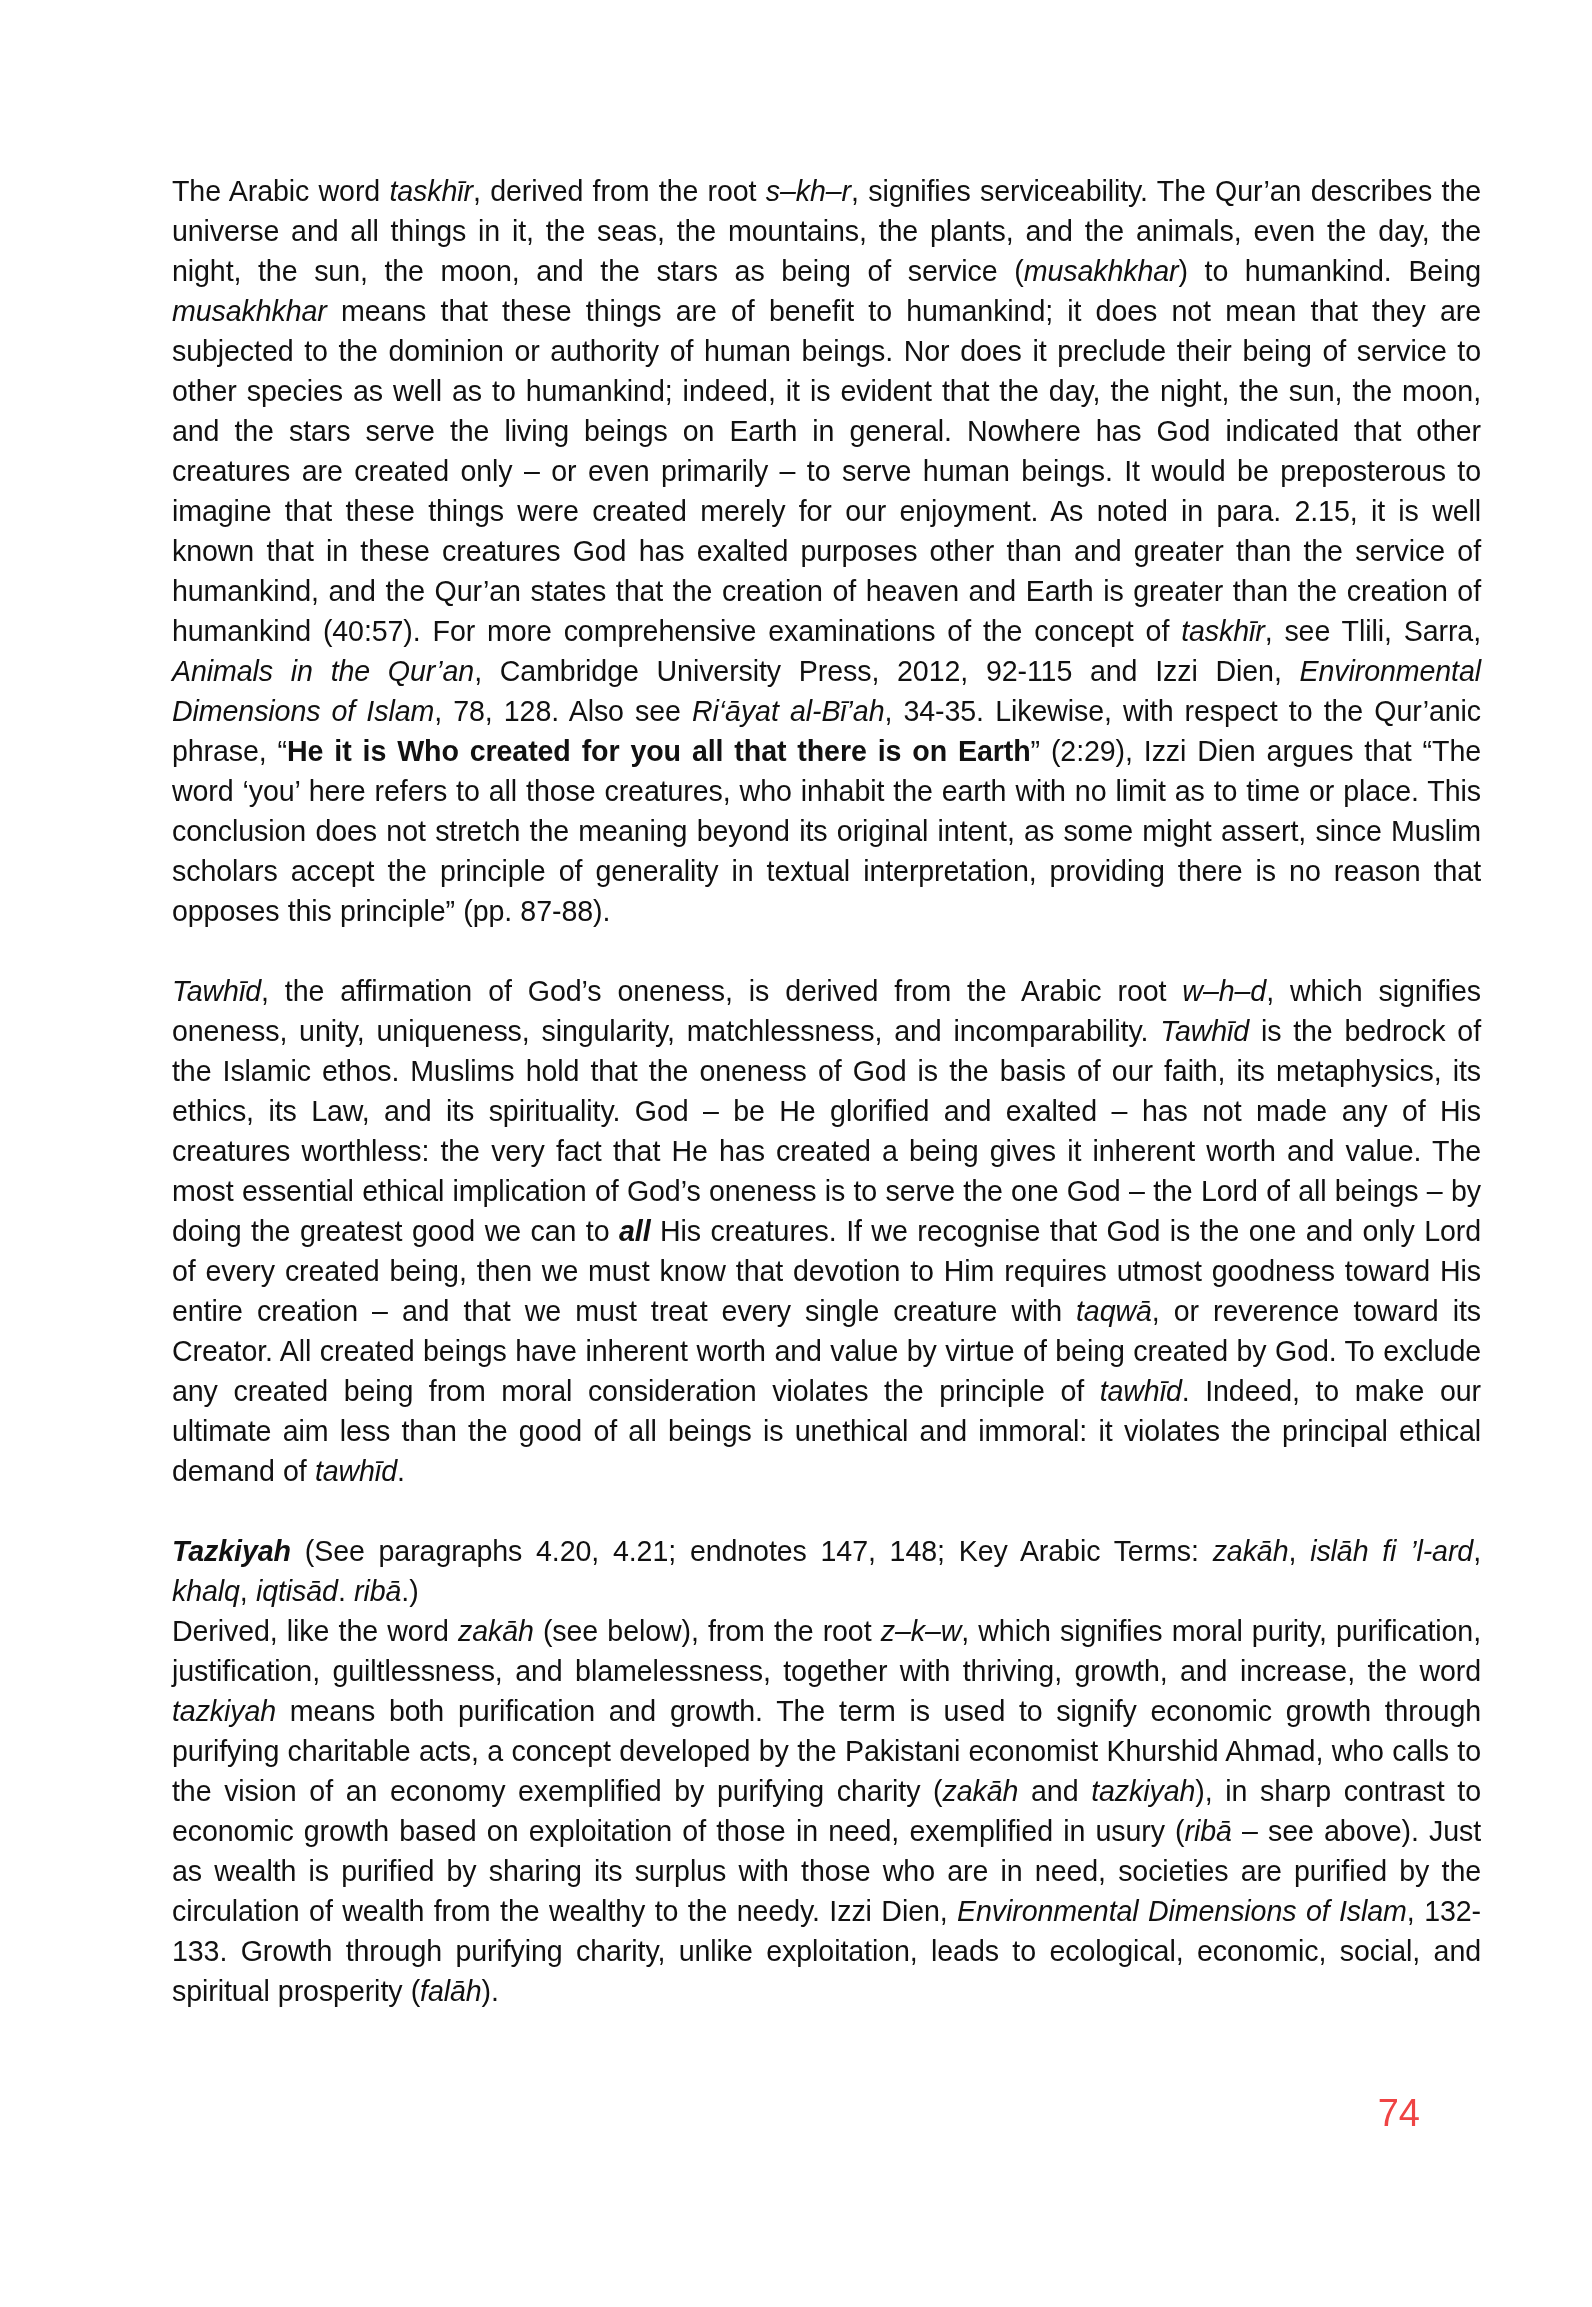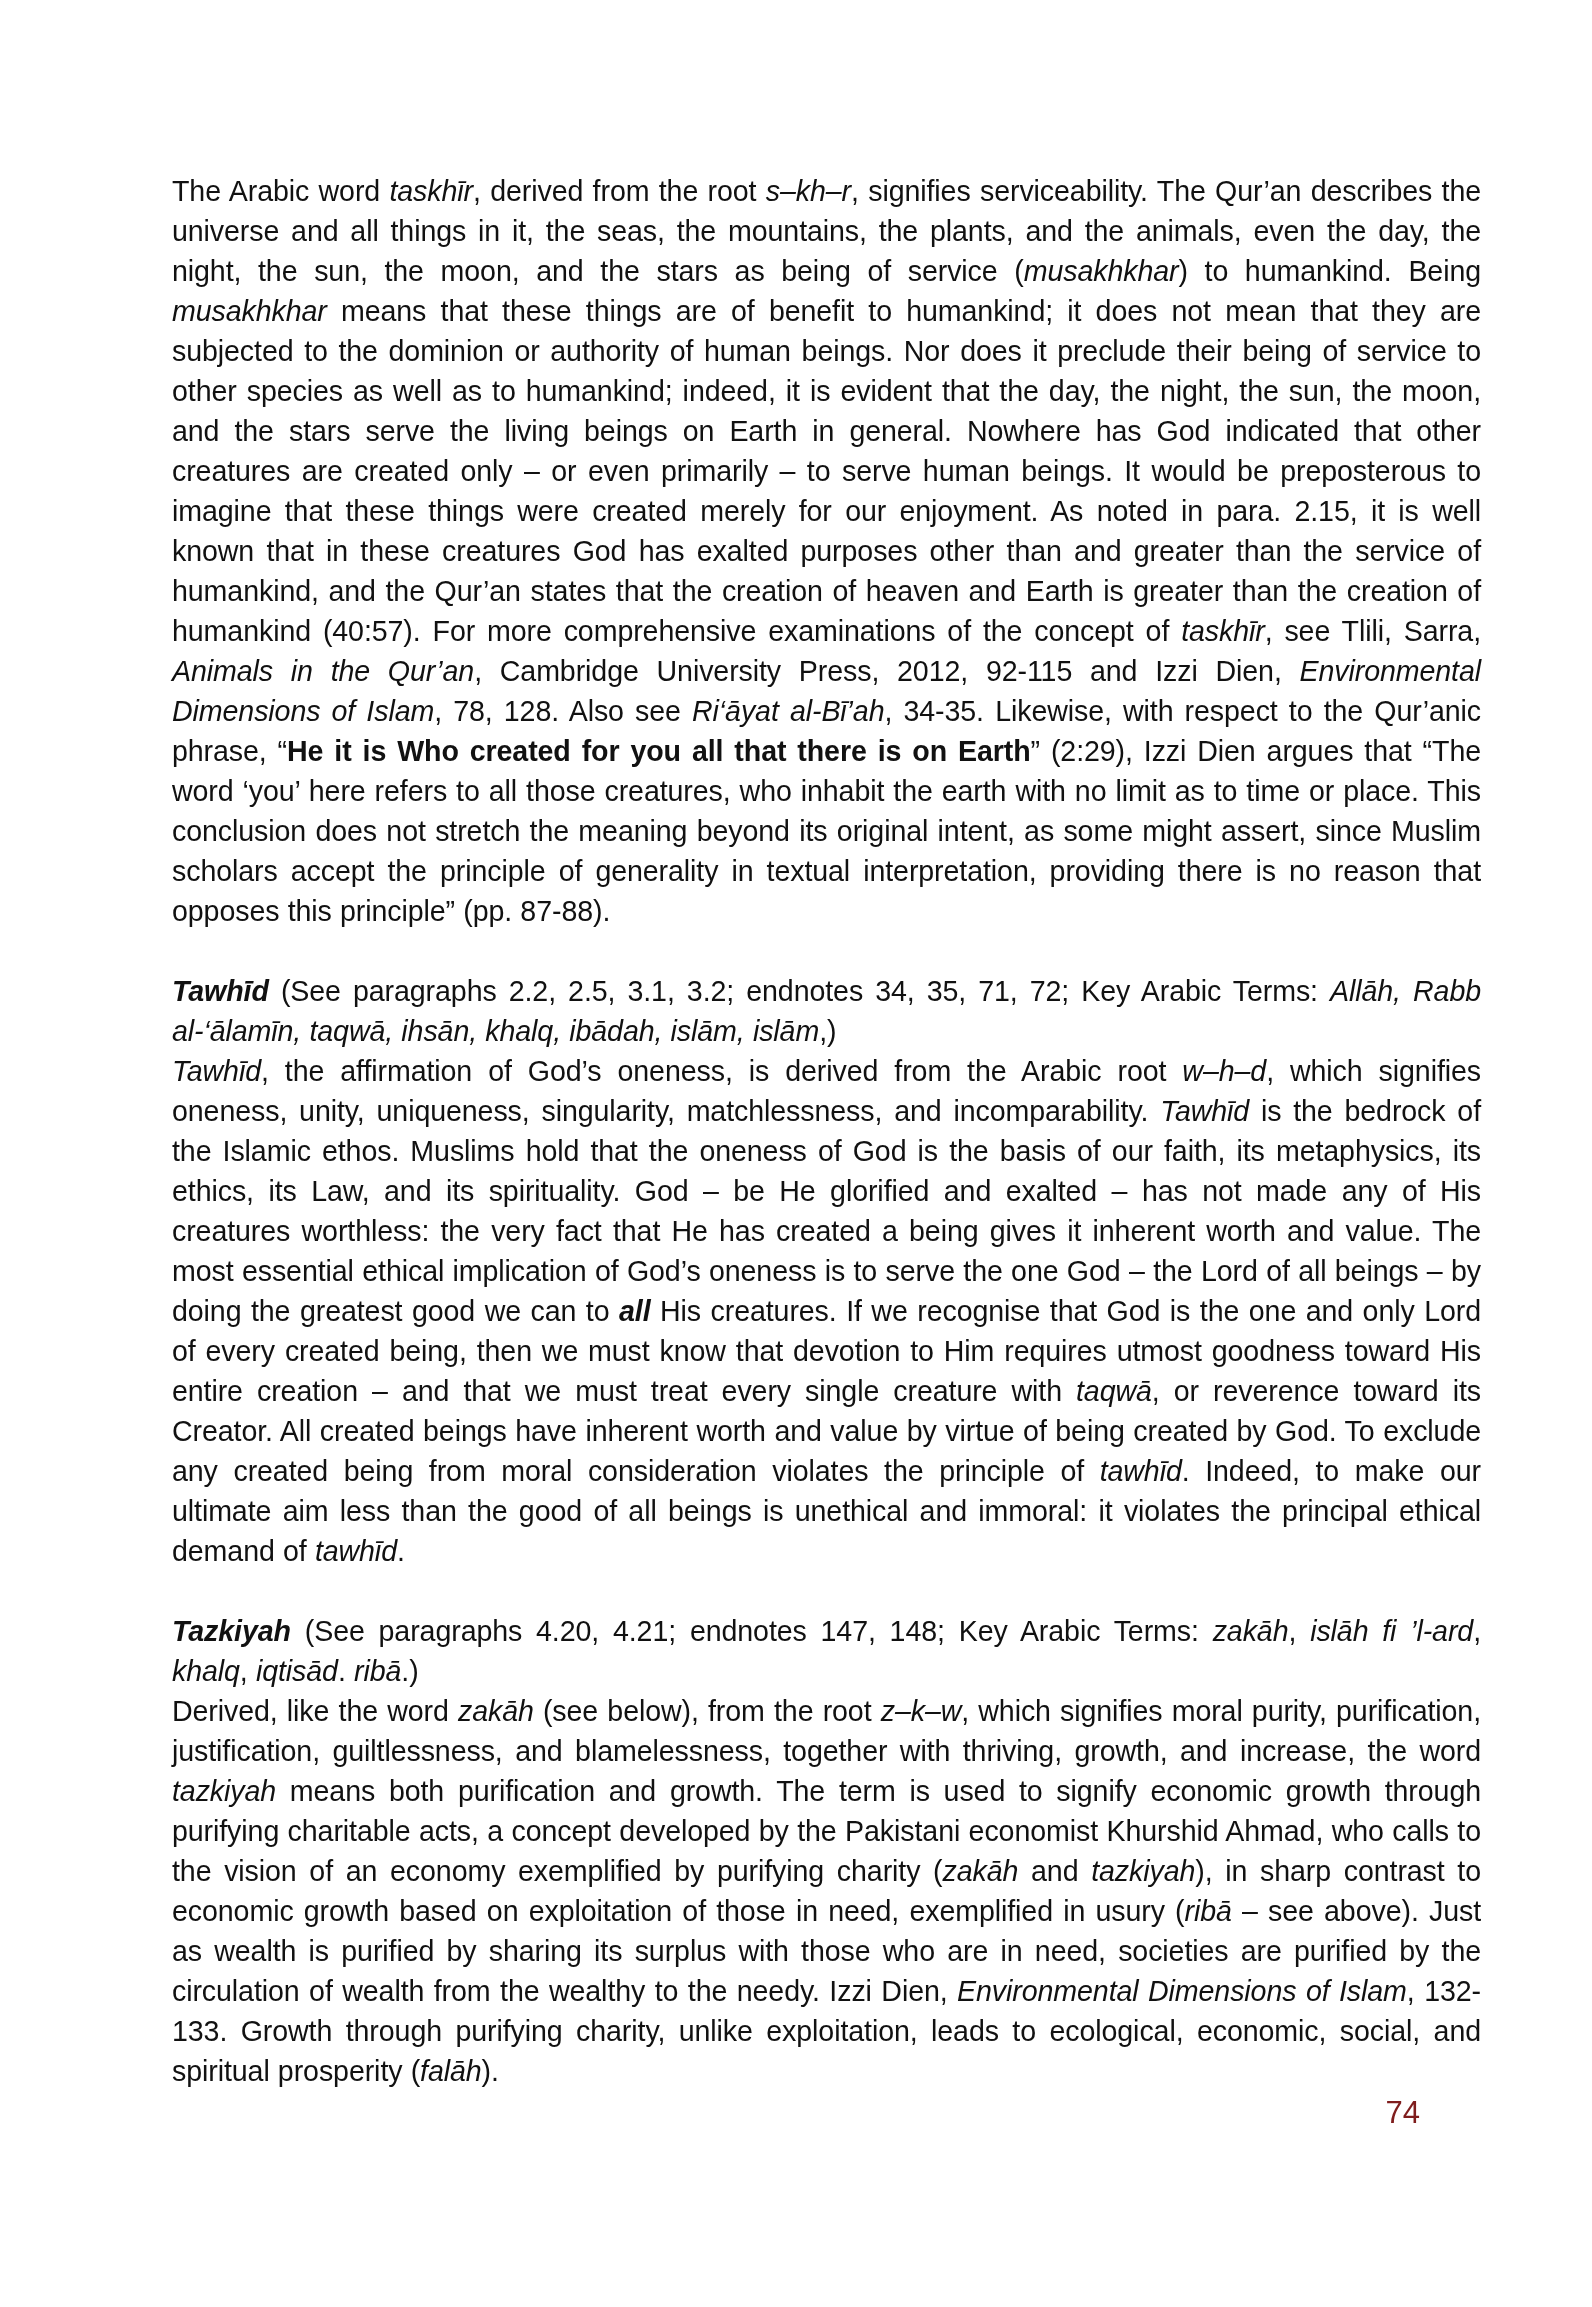--- a/index.html
+++ b/index.html
@@ -35,34 +35,33 @@
     margin-top: 40px;
   }
   .run-normal { font-style: normal; font-weight: normal; }
   .run-italic { font-style: italic; }
   .run-bold { font-weight: bold; }
   .run-bold-italic { font-weight: bold; font-style: italic; }
   .page-number {
     position: absolute;
     top: 2093px;
     right: 173px;
-    font-size: 31px;
+    font-size: 38px;
     line-height: 40px;
-    color: #7f1d1d;
+    color: #ef4444;
   }
 </style>
 </head>
 <body>
 
 <div class="page">
 
   <p class="para"><span class="run-normal">The Arabic word </span><span class="run-italic">taskhīr</span><span class="run-normal">, derived from the root </span><span class="run-italic">s–kh–r</span><span class="run-normal">, signifies serviceability. The Qur’an describes the universe and all things in it, the seas, the mountains, the plants, and the animals, even the day, the night, the sun, the moon, and the stars as being of service (</span><span class="run-italic">musakhkhar</span><span class="run-normal">) to humankind. Being </span><span class="run-italic">musakhkhar</span><span class="run-normal"> means that these things are of benefit to humankind; it does not mean that they are subjected to the dominion or authority of human beings. Nor does it preclude their being of service to other species as well as to humankind; indeed, it is evident that the day, the night, the sun, the moon, and the stars serve the living beings on Earth in general. Nowhere has God indicated that other creatures are created only – or even primarily – to serve human beings. It would be preposterous to imagine that these things were created merely for our enjoyment. As noted in para. 2.15, it is well known that in these creatures God has exalted purposes other than and greater than the service of humankind, and the Qur’an states that the creation of heaven and Earth is greater than the creation of humankind (40:57). For more comprehensive examinations of the concept of </span><span class="run-italic">taskhīr</span><span class="run-normal">, see Tlili, Sarra, </span><span class="run-italic">Animals in the Qur’an</span><span class="run-normal">, Cambridge University Press, 2012, 92-115 and Izzi Dien, </span><span class="run-italic">Environmental Dimensions of Islam</span><span class="run-normal">, 78, 128. Also see </span><span class="run-italic">Ri‘āyat al-Bī’ah</span><span class="run-normal">, 34-35. Likewise, with respect to the Qur’anic phrase, “</span><span class="run-bold">He it is Who created for you all that there is on Earth</span><span class="run-normal">” (2:29), Izzi Dien argues that “The word ‘you’ here refers to all those creatures, who inhabit the earth with no limit as to time or place. This conclusion does not stretch the meaning beyond its original intent, as some might assert, since Muslim scholars accept the principle of generality in textual interpretation, providing there is no reason that opposes this principle” (pp. 87-88).</span></p>
 
   <div class="entry">
-    <p class="para"><span class="run-bold-italic">Tawhīd</span><span class="run-normal"> (See paragraphs 2.2, 2.5, 3.1, 3.2; endnotes 34, 35, 71, 72; Key Arabic Terms: </span><span class="run-italic">Allāh, Rabb al-‘ālamīn, taqwā, ihsān, khalq, ibādah, islām, islām</span><span class="run-normal">,)</span></p>
     <p class="para"><span class="run-italic">Tawhīd</span><span class="run-normal">, the affirmation of God’s oneness, is derived from the Arabic root </span><span class="run-italic">w–h–d</span><span class="run-normal">, which signifies oneness, unity, uniqueness, singularity, matchlessness, and incomparability. </span><span class="run-italic">Tawhīd</span><span class="run-normal"> is the bedrock of the Islamic ethos. Muslims hold that the oneness of God is the basis of our faith, its metaphysics, its ethics, its Law, and its spirituality. God – be He glorified and exalted – has not made any of His creatures worthless: the very fact that He has created a being gives it inherent worth and value. The most essential ethical implication of God’s oneness is to serve the one God – the Lord of all beings – by doing the greatest good we can to </span><span class="run-bold-italic">all</span><span class="run-normal"> His creatures. If we recognise that God is the one and only Lord of every created being, then we must know that devotion to Him requires utmost goodness toward His entire creation – and that we must treat every single creature with </span><span class="run-italic">taqwā</span><span class="run-normal">, or reverence toward its Creator. All created beings have inherent worth and value by virtue of being created by God. To exclude any created being from moral consideration violates the principle of </span><span class="run-italic">tawhīd</span><span class="run-normal">. Indeed, to make our ultimate aim less than the good of all beings is unethical and immoral: it violates the principal ethical demand of </span><span class="run-italic">tawhīd</span><span class="run-normal">.</span></p>
   </div>
 
   <div class="entry">
     <p class="para"><span class="run-bold-italic">Tazkiyah</span><span class="run-normal"> (See paragraphs 4.20, 4.21; endnotes 147, 148; Key Arabic Terms: </span><span class="run-italic">zakāh</span><span class="run-normal">, </span><span class="run-italic">islāh fi ’l-ard</span><span class="run-normal">, </span><span class="run-italic">khalq</span><span class="run-normal">, </span><span class="run-italic">iqtisād</span><span class="run-normal">. </span><span class="run-italic">ribā</span><span class="run-normal">.)</span></p>
     <p class="para"><span class="run-normal">Derived, like the word </span><span class="run-italic">zakāh</span><span class="run-normal"> (see below), from the root </span><span class="run-italic">z–k–w</span><span class="run-normal">, which signifies moral purity, purification, justification, guiltlessness, and blamelessness, together with thriving, growth, and increase, the word </span><span class="run-italic">tazkiyah</span><span class="run-normal"> means both purification and growth. The term is used to signify economic growth through purifying charitable acts, a concept developed by the Pakistani economist Khurshid Ahmad, who calls to the vision of an economy exemplified by purifying charity (</span><span class="run-italic">zakāh</span><span class="run-normal"> and </span><span class="run-italic">tazkiyah</span><span class="run-normal">), in sharp contrast to economic growth based on exploitation of those in need, exemplified in usury (</span><span class="run-italic">ribā</span><span class="run-normal"> – see above). Just as wealth is purified by sharing its surplus with those who are in need, societies are purified by the circulation of wealth from the wealthy to the needy. Izzi Dien, </span><span class="run-italic">Environmental Dimensions of Islam</span><span class="run-normal">, 132-133. Growth through purifying charity, unlike exploitation, leads to ecological, economic, social, and spiritual prosperity (</span><span class="run-italic">falāh</span><span class="run-normal">).</span></p>
   </div>
 
   <div class="page-number">74</div>
 

